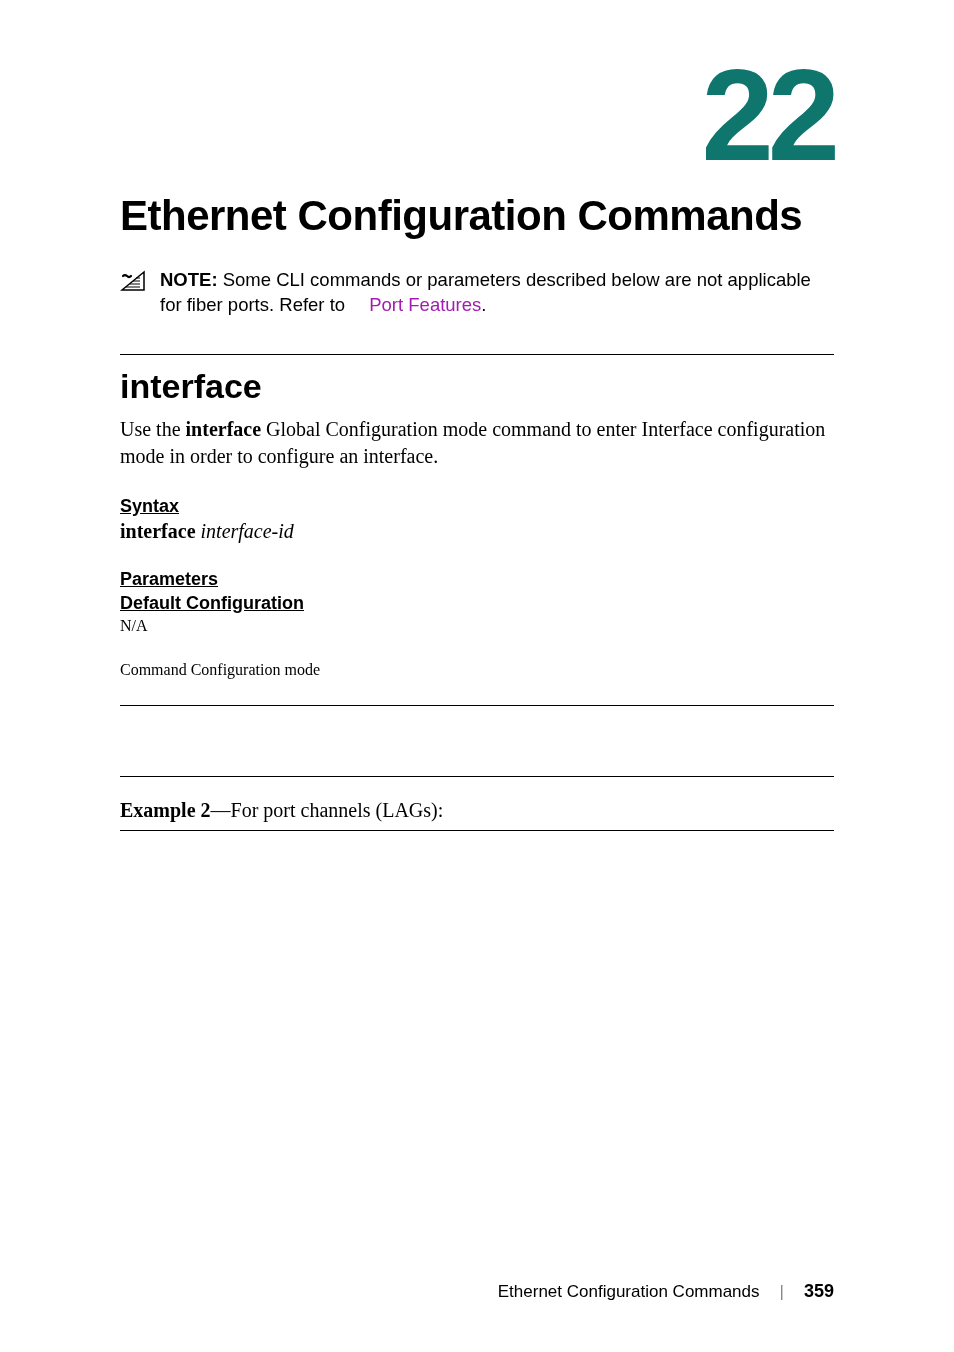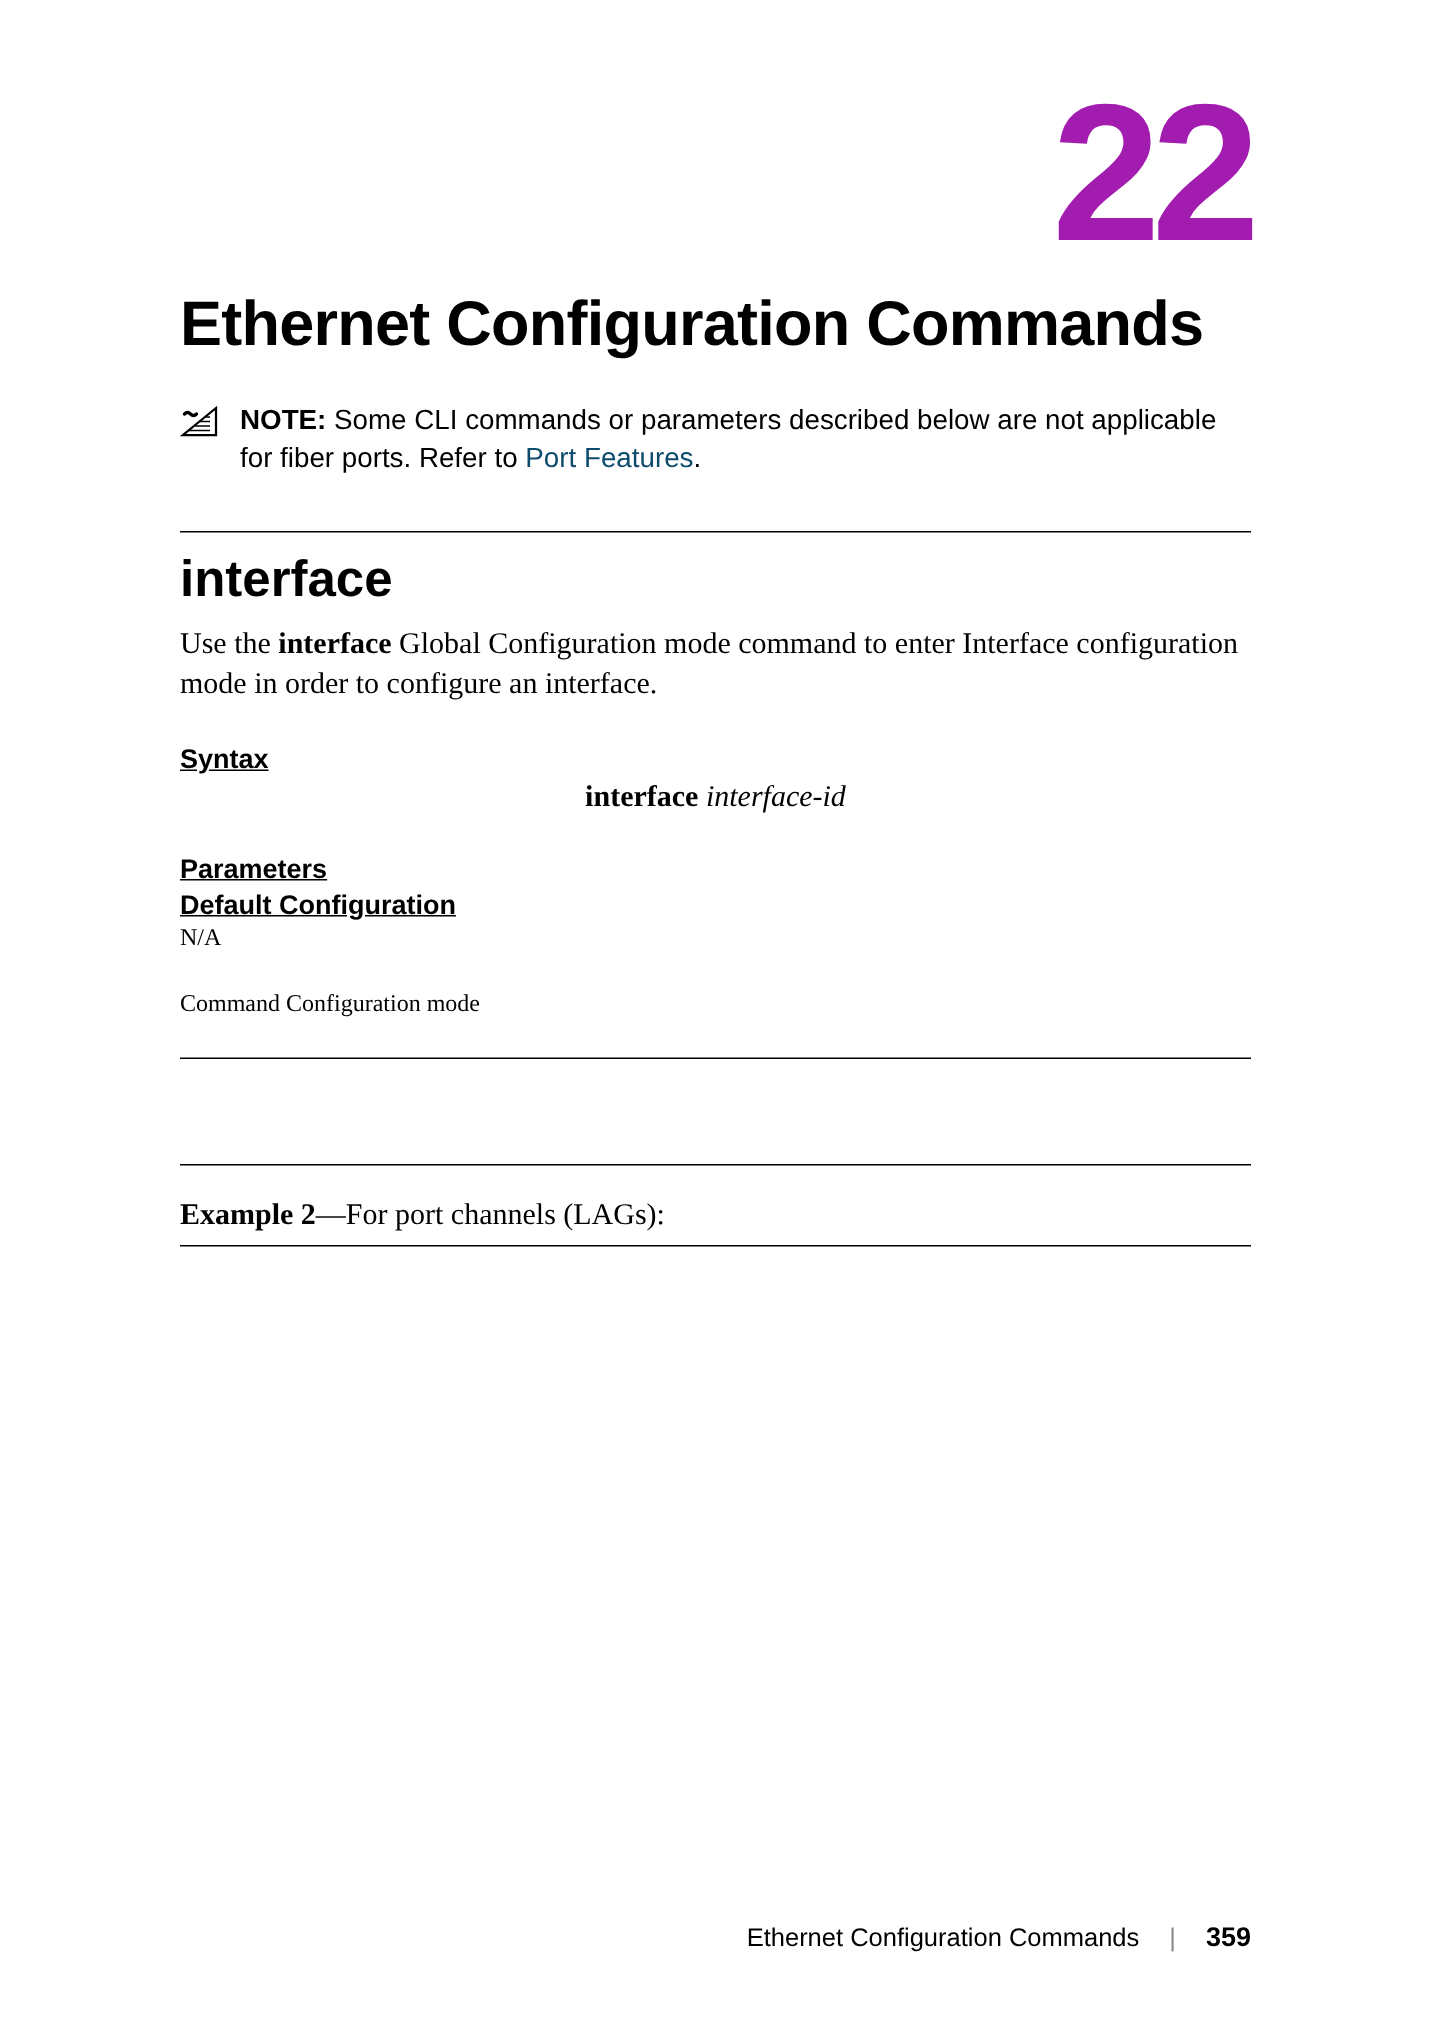--- a/index.html
+++ b/index.html
@@ -13,21 +13,21 @@
     }
     .page {
       padding: 50px 120px 50px 120px;
       position: relative;
       height: 100%;
     }
     .chapter-number {
       font-family: Arial, Helvetica, sans-serif;
       font-size: 130px;
       font-weight: bold;
-      color: #a21caf;
+      color: #0f766e;
       text-align: right;
       line-height: 1;
       margin-bottom: 12px;
       margin-top: 0;
       letter-spacing: -6px;
     }
     .chapter-title {
       font-family: Arial, Helvetica, sans-serif;
       font-size: 42px;
       font-weight: bold;
@@ -50,21 +50,22 @@
     .note-text {
       font-family: Arial, Helvetica, sans-serif;
       font-size: 18.5px;
       line-height: 1.35;
       color: #000;
     }
     .note-label {
       font-weight: bold;
     }
     .link {
-      color: #0c4a6e;
+      color: #a21caf;
+      margin-left: 19px;
     }
     .section-rule-top {
       border-top: 1.5px solid #000;
       padding-top: 6px;
       margin-bottom: 6px;
     }
     .section-title {
       font-family: Arial, Helvetica, sans-serif;
       font-size: 34px;
       font-weight: bold;
@@ -81,21 +82,20 @@
       font-family: Arial, Helvetica, sans-serif;
       font-size: 18px;
       font-weight: bold;
       color: #000;
       margin-bottom: 3px;
       text-decoration: underline;
     }
     .syntax-line {
       font-size: 20px;
       margin-bottom: 26px;
-      text-align: center;
     }
     .bold { font-weight: bold; }
     .italic { font-style: italic; }
     .param-text {
       font-size: 20px;
       line-height: 1.35;
       margin-bottom: 26px;
     }
     .short-text {
       font-size: 16px;

